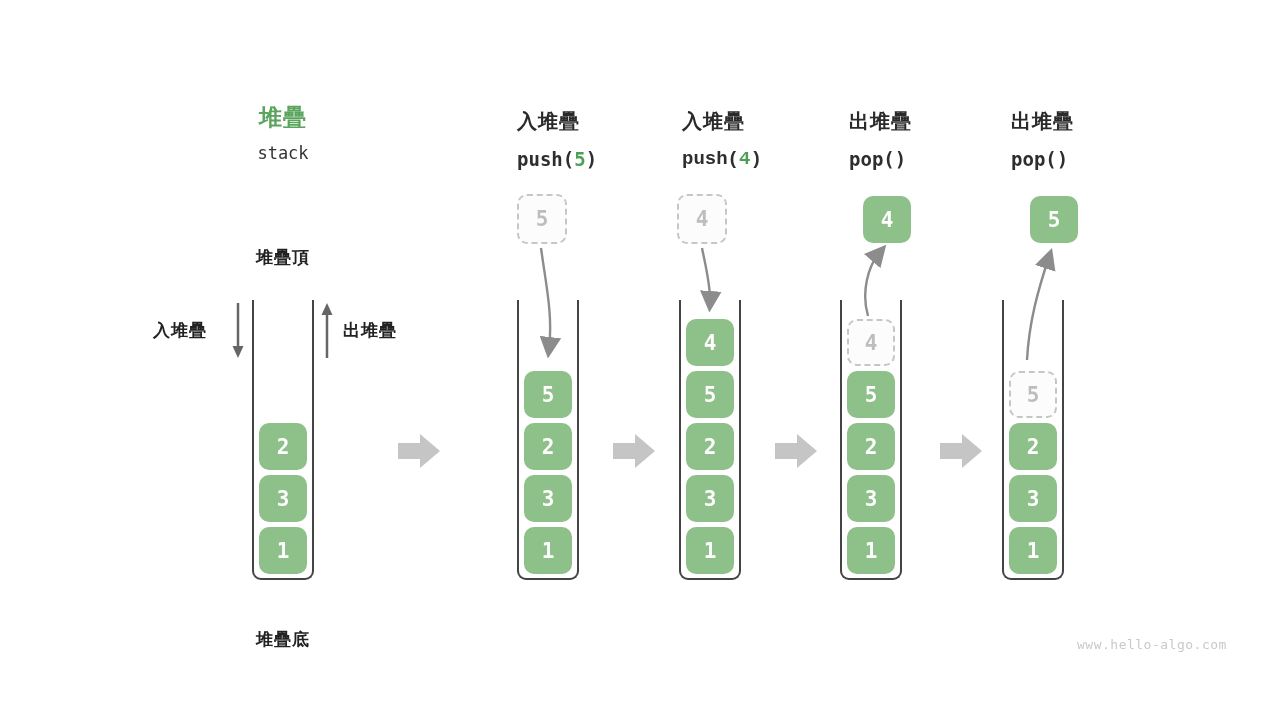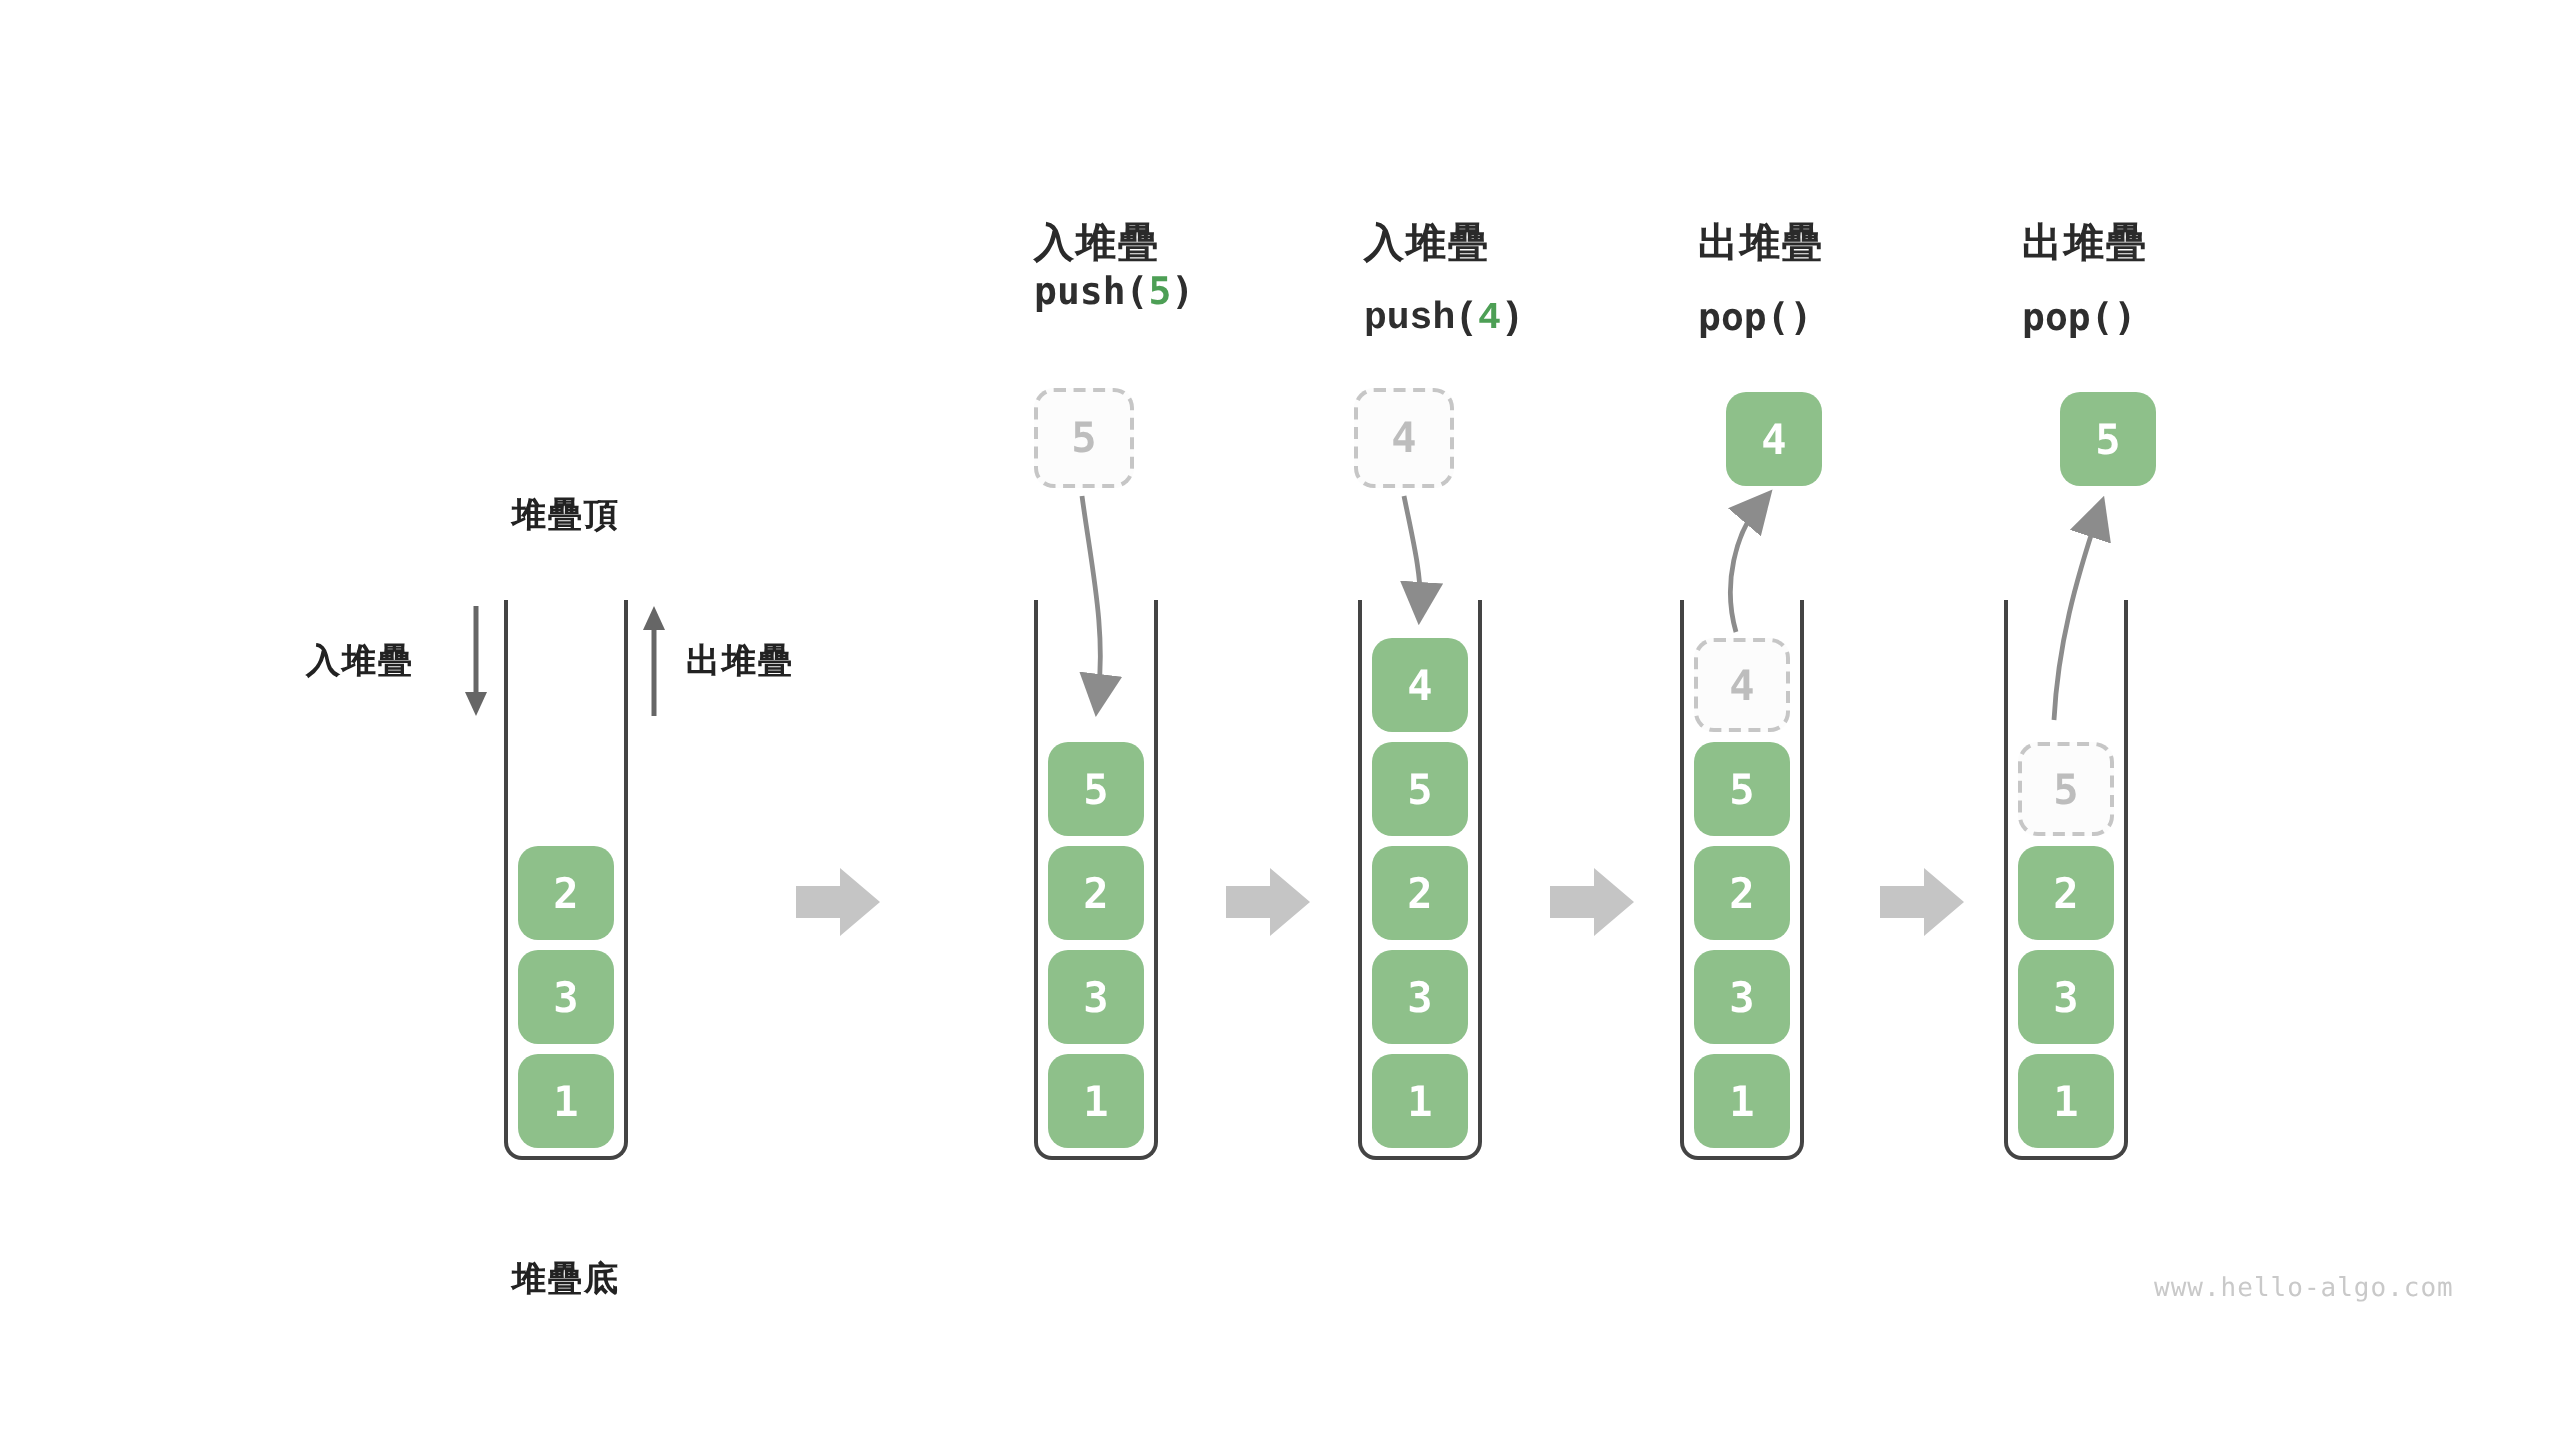--- a/index.html
+++ b/index.html
@@ -45,24 +45,28 @@
     font-size:13px; color:#c9c9c9; letter-spacing:0.5px;
   }
 
   svg.overlay { position:absolute; left:0; top:0; pointer-events:none; }
 </style>
 </head>
 <body>
 
 <div class="canvas">
 
+  <div class="abs" style="left:233px; top:102px; width:100px; text-align:center;">
+    <div class="title-zh">堆疊</div>
+    <div class="title-en" style="margin-top:10px;">stack</div>
+  </div>
 
   <div class="abs" style="left:517px; top:108px;">
     <div class="op-label">入堆疊</div>
-    <div class="op-code" style="text-align:right;"><span>push(</span><span class="arg">5</span><span>)</span></div>
+    <div class="op-code" style="margin-top:13px;text-align:right;"><span>push(</span><span class="arg">5</span><span>)</span></div>
   </div>
   <div class="abs" style="left:682px; top:108px;">
     <div class="op-label">入堆疊</div>
     <div class="op-code" style="margin-top:13px;font-family:Liberation Mono, monospace;"><span>push(</span><span class="arg">4</span><span>)</span></div>
   </div>
   <div class="abs" style="left:849px; top:108px;">
     <div class="op-label">出堆疊</div>
     <div class="op-code" style="margin-top:13px;"><span>pop(</span><span class="arg"></span><span>)</span></div>
   </div>
   <div class="abs" style="left:1011px; top:108px;">

